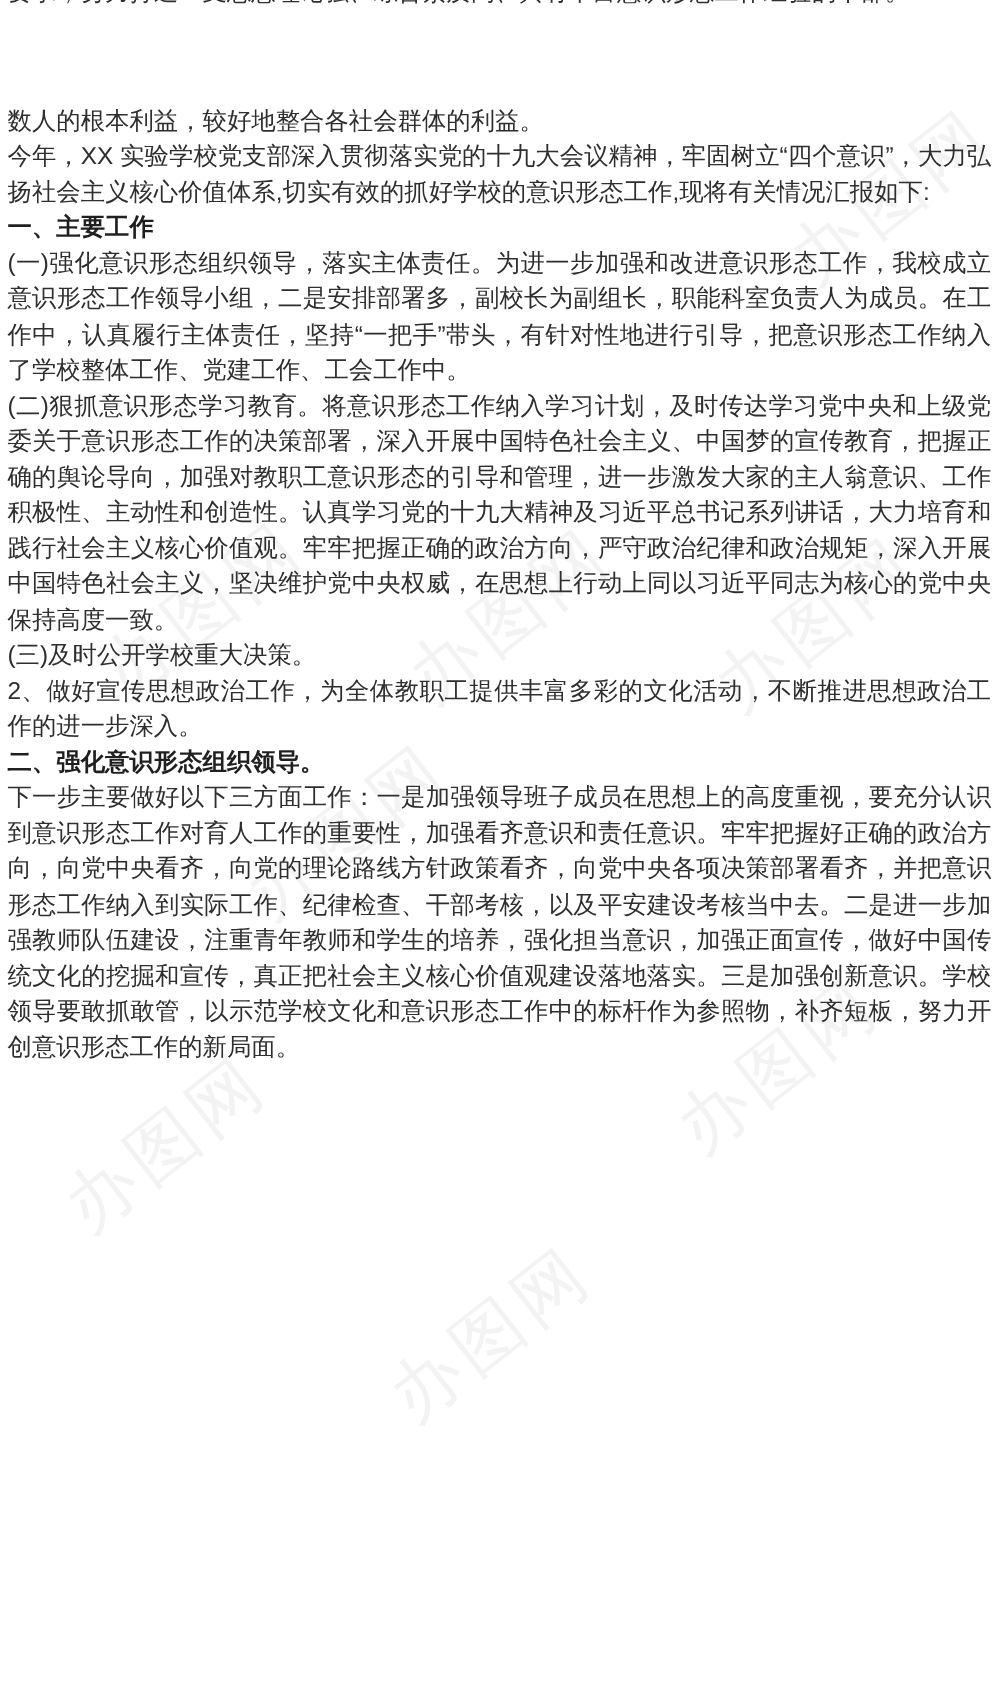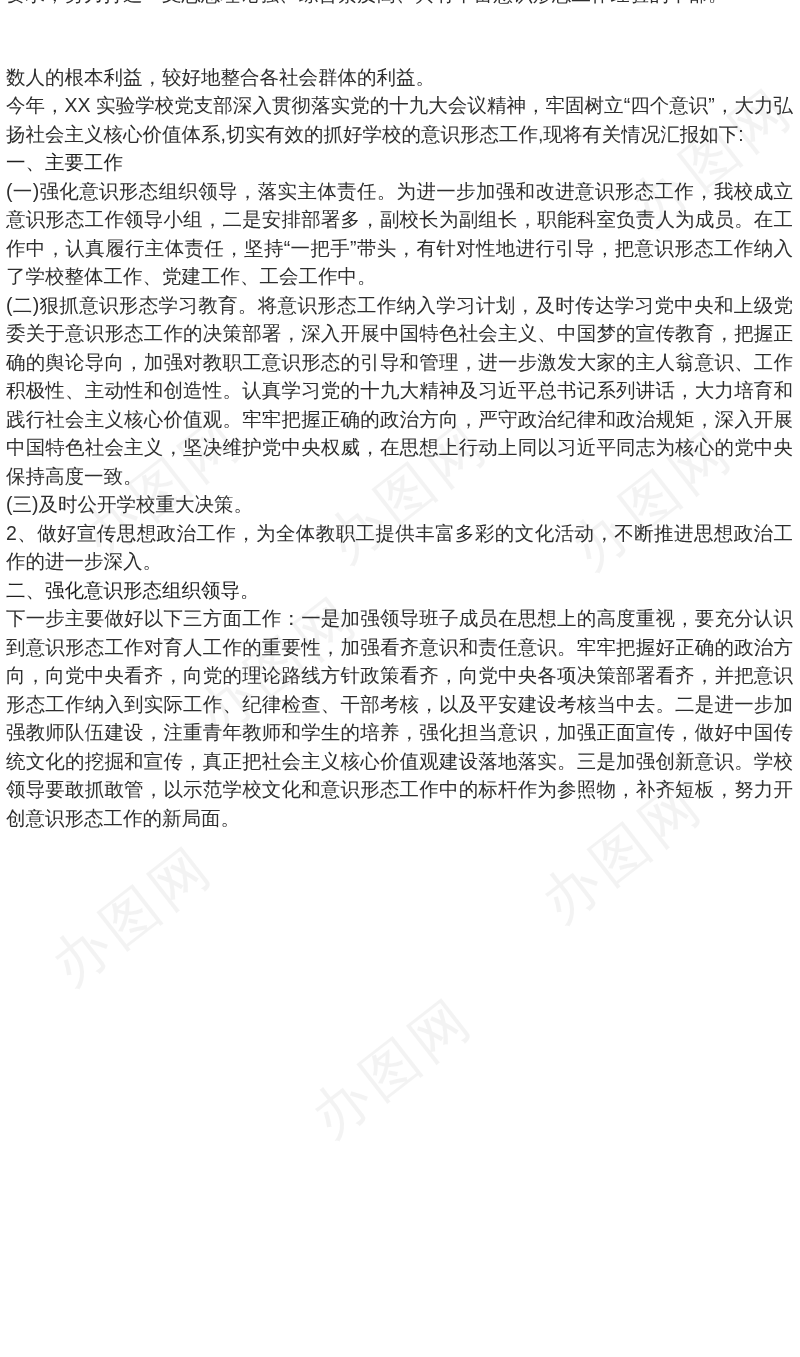--- a/index.html
+++ b/index.html
@@ -53,25 +53,25 @@
     color: #2e2e2e;
     font-size: 19.5px;
     line-height: 28.5px;
     text-align: justify;
   }
   .content p {
     margin: 0;
     padding: 0;
   }
   .content p.bold {
-    font-weight: 400;
+    font-weight: 700;
     color: #1f1f1f;
   }
   .content p.after-gap {
-    margin-top: 54px;
+    margin-top: 74px;
   }
 </style>
 </head>
 <body>
 
 <div class="page">
 
   <div class="watermark-layer">
     <span class="watermark wm-1">办图网</span>
     <span class="watermark wm-2">办图网</span>

